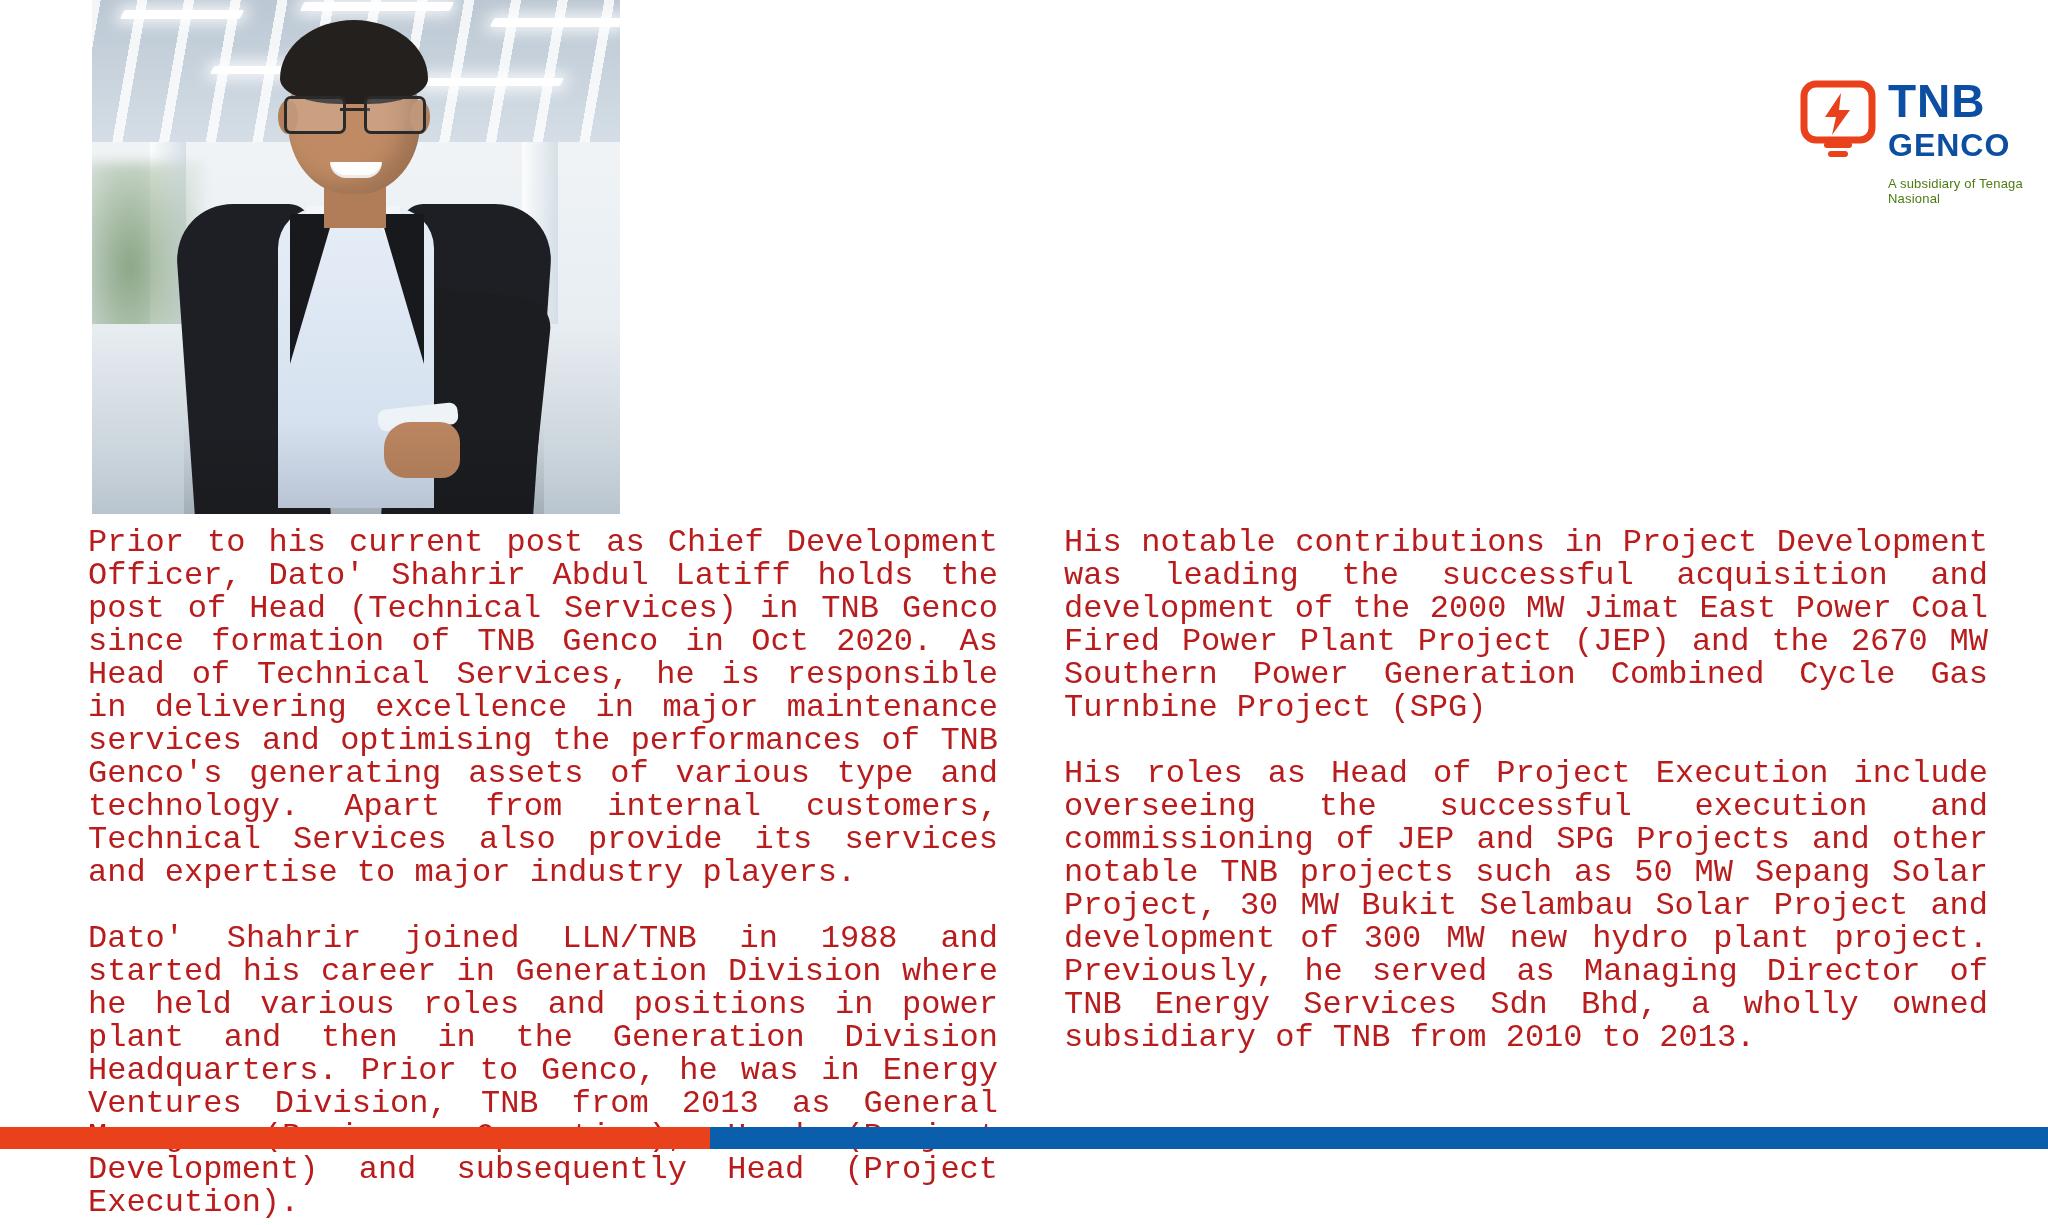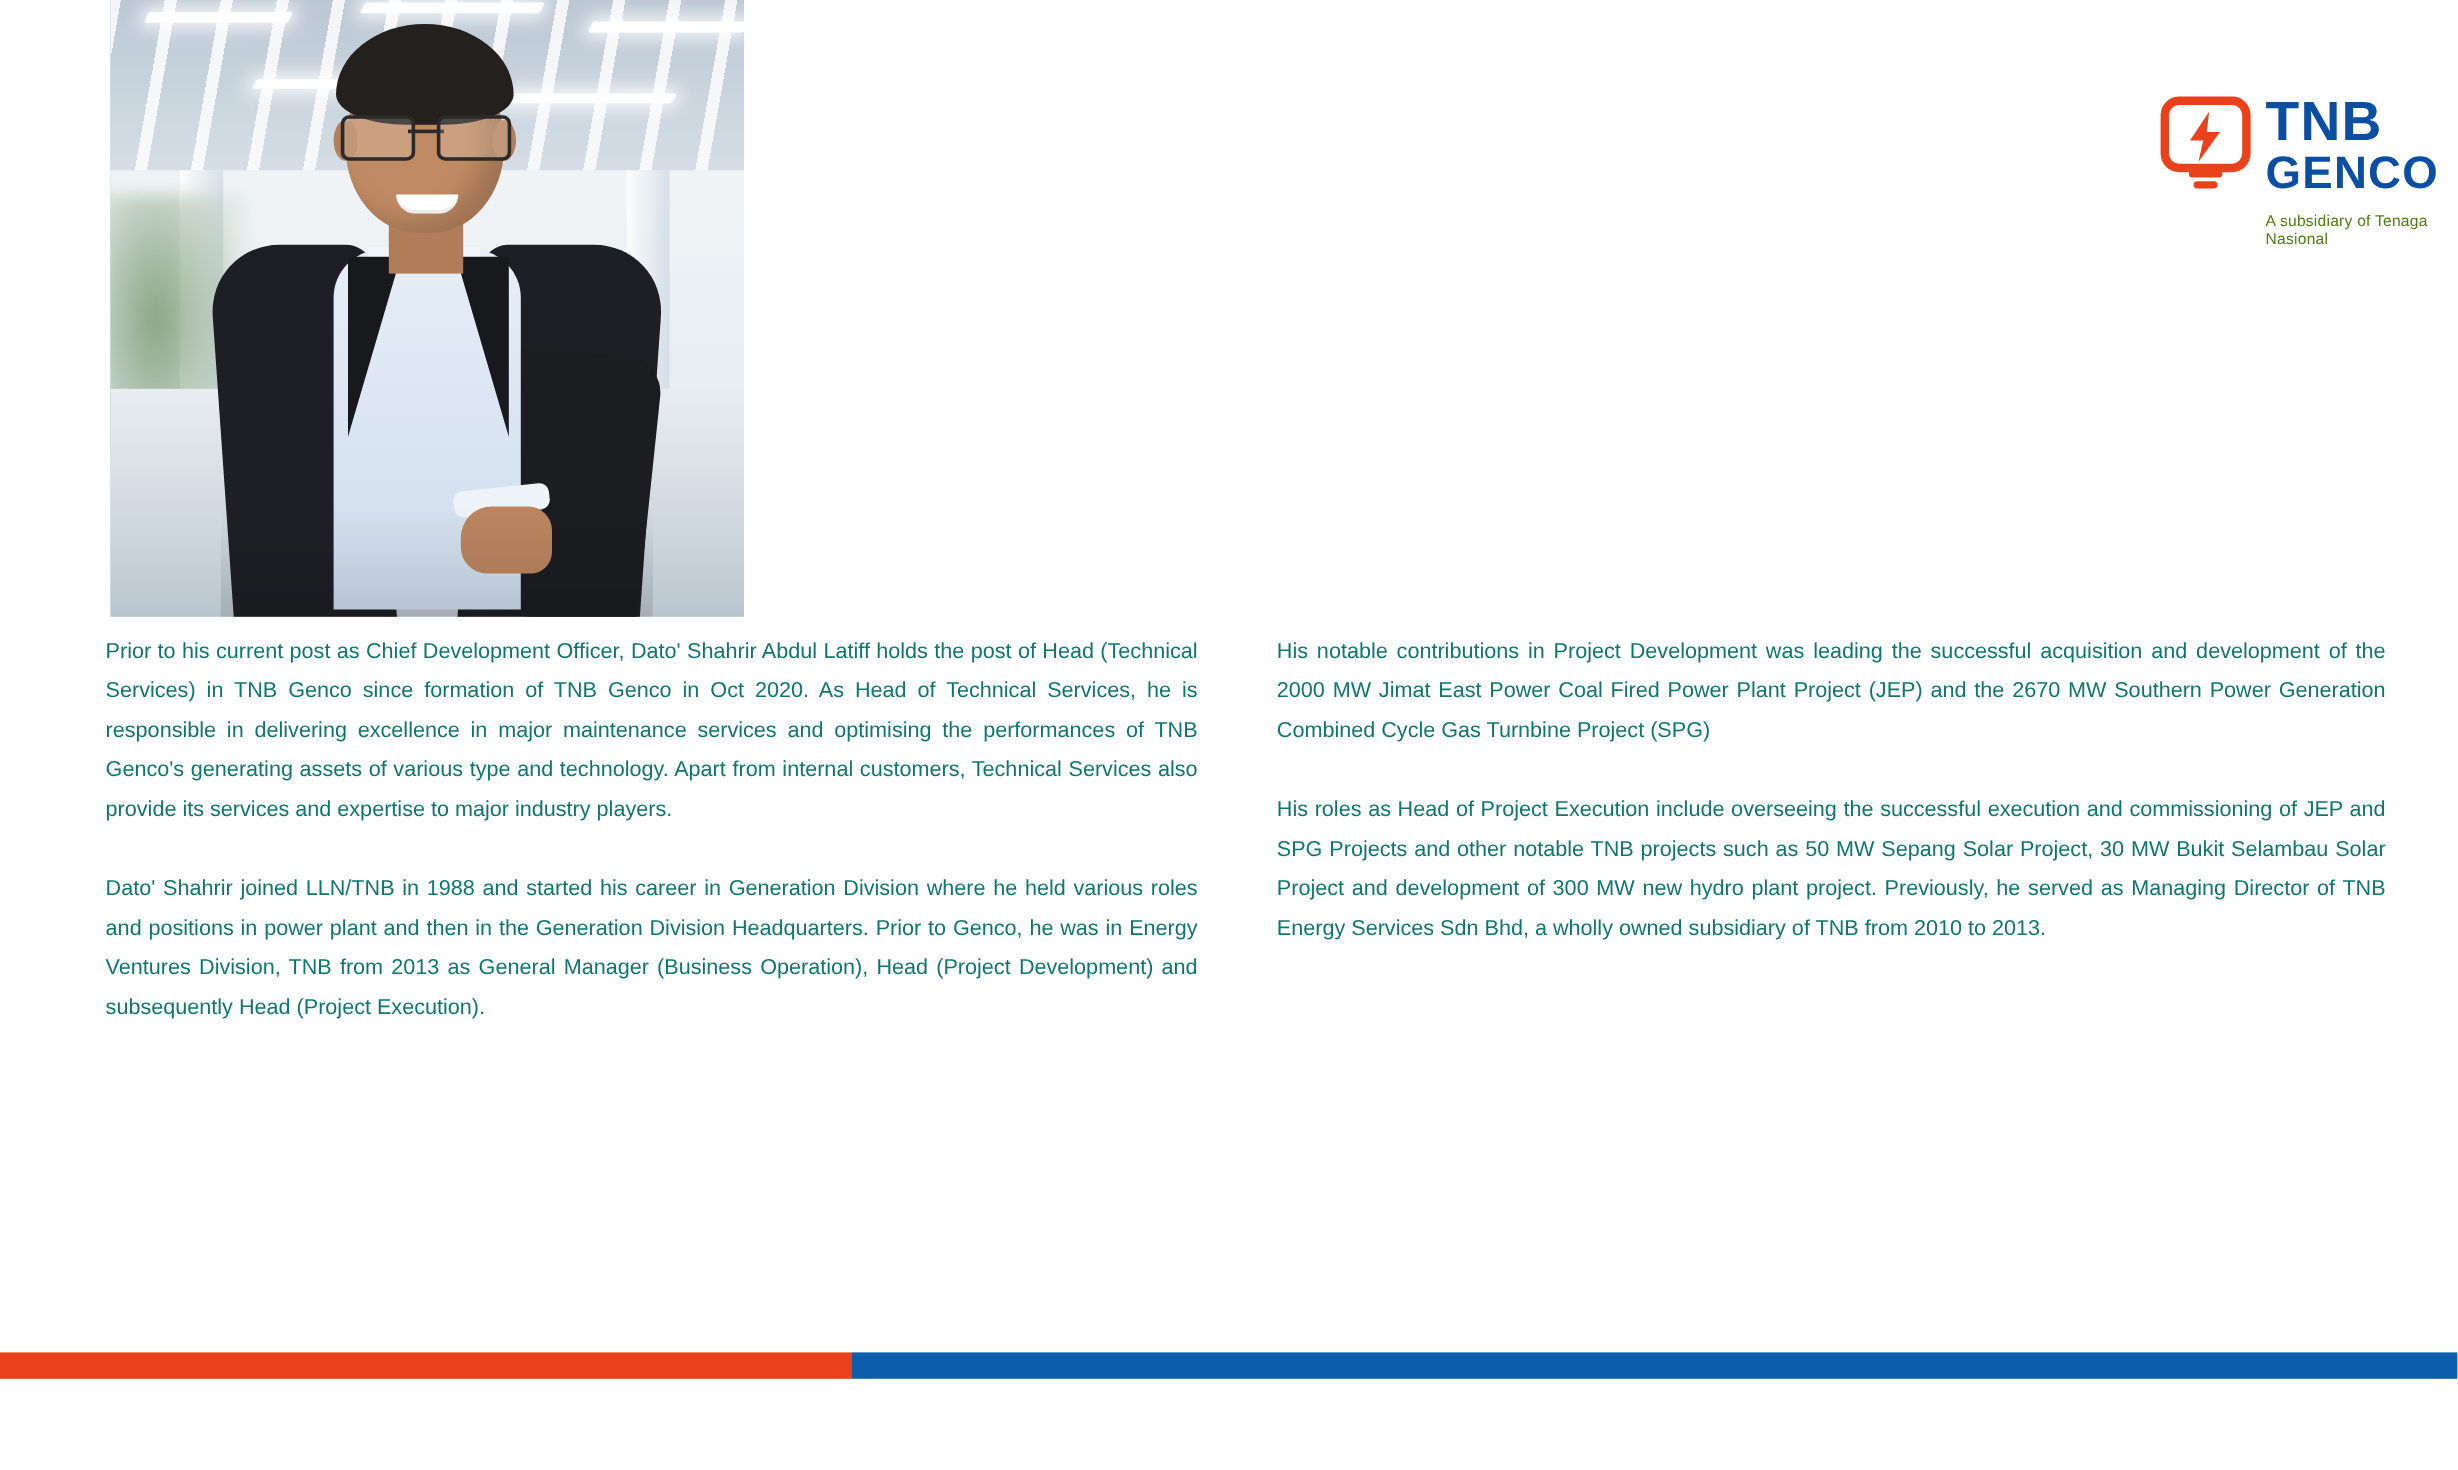--- a/index.html
+++ b/index.html
@@ -161,33 +161,34 @@
     height: 120px;
   }
   .logo .mark {
     position: absolute; left: 0; top: 2px; width: 76px; height: 80px;
   }
   .logo .word {
     position: absolute; left: 88px; top: 0;
     font-weight: bold; letter-spacing: 1px; color: #0b4ea2;
   }
   .logo .word .tnb { font-size: 46px; line-height: 46px; display: block; }
-  .logo .word .genco { font-size: 38px; line-height: 42px; display: block; }
+  .logo .word .genco { font-size: 32px; line-height: 42px; display: block; }
   .logo .sub {
     position: absolute; left: 88px; top: 98px;
     font-size: 13px; color: #4d7c0f; letter-spacing: 0.2px;
   }
 
   
   .col {
     position: absolute;
-    font-size: 18px;
+    font-size: 32px;
     line-height: 33px;
     text-align: justify;
-    color: #0f766e;
+    color: #b91c1c;
+    font-family: Liberation Mono, monospace;
   }
   .col p { margin: 0 0 33px 0; }
   .col p:last-child { margin-bottom: 0; }
   .col-left { left: 88px; top: 526px; width: 910px; }
   .col-right { left: 1064px; top: 526px; width: 924px; }
 
   
   .footer {
     position: absolute;
     left: 0; bottom: 76px;

